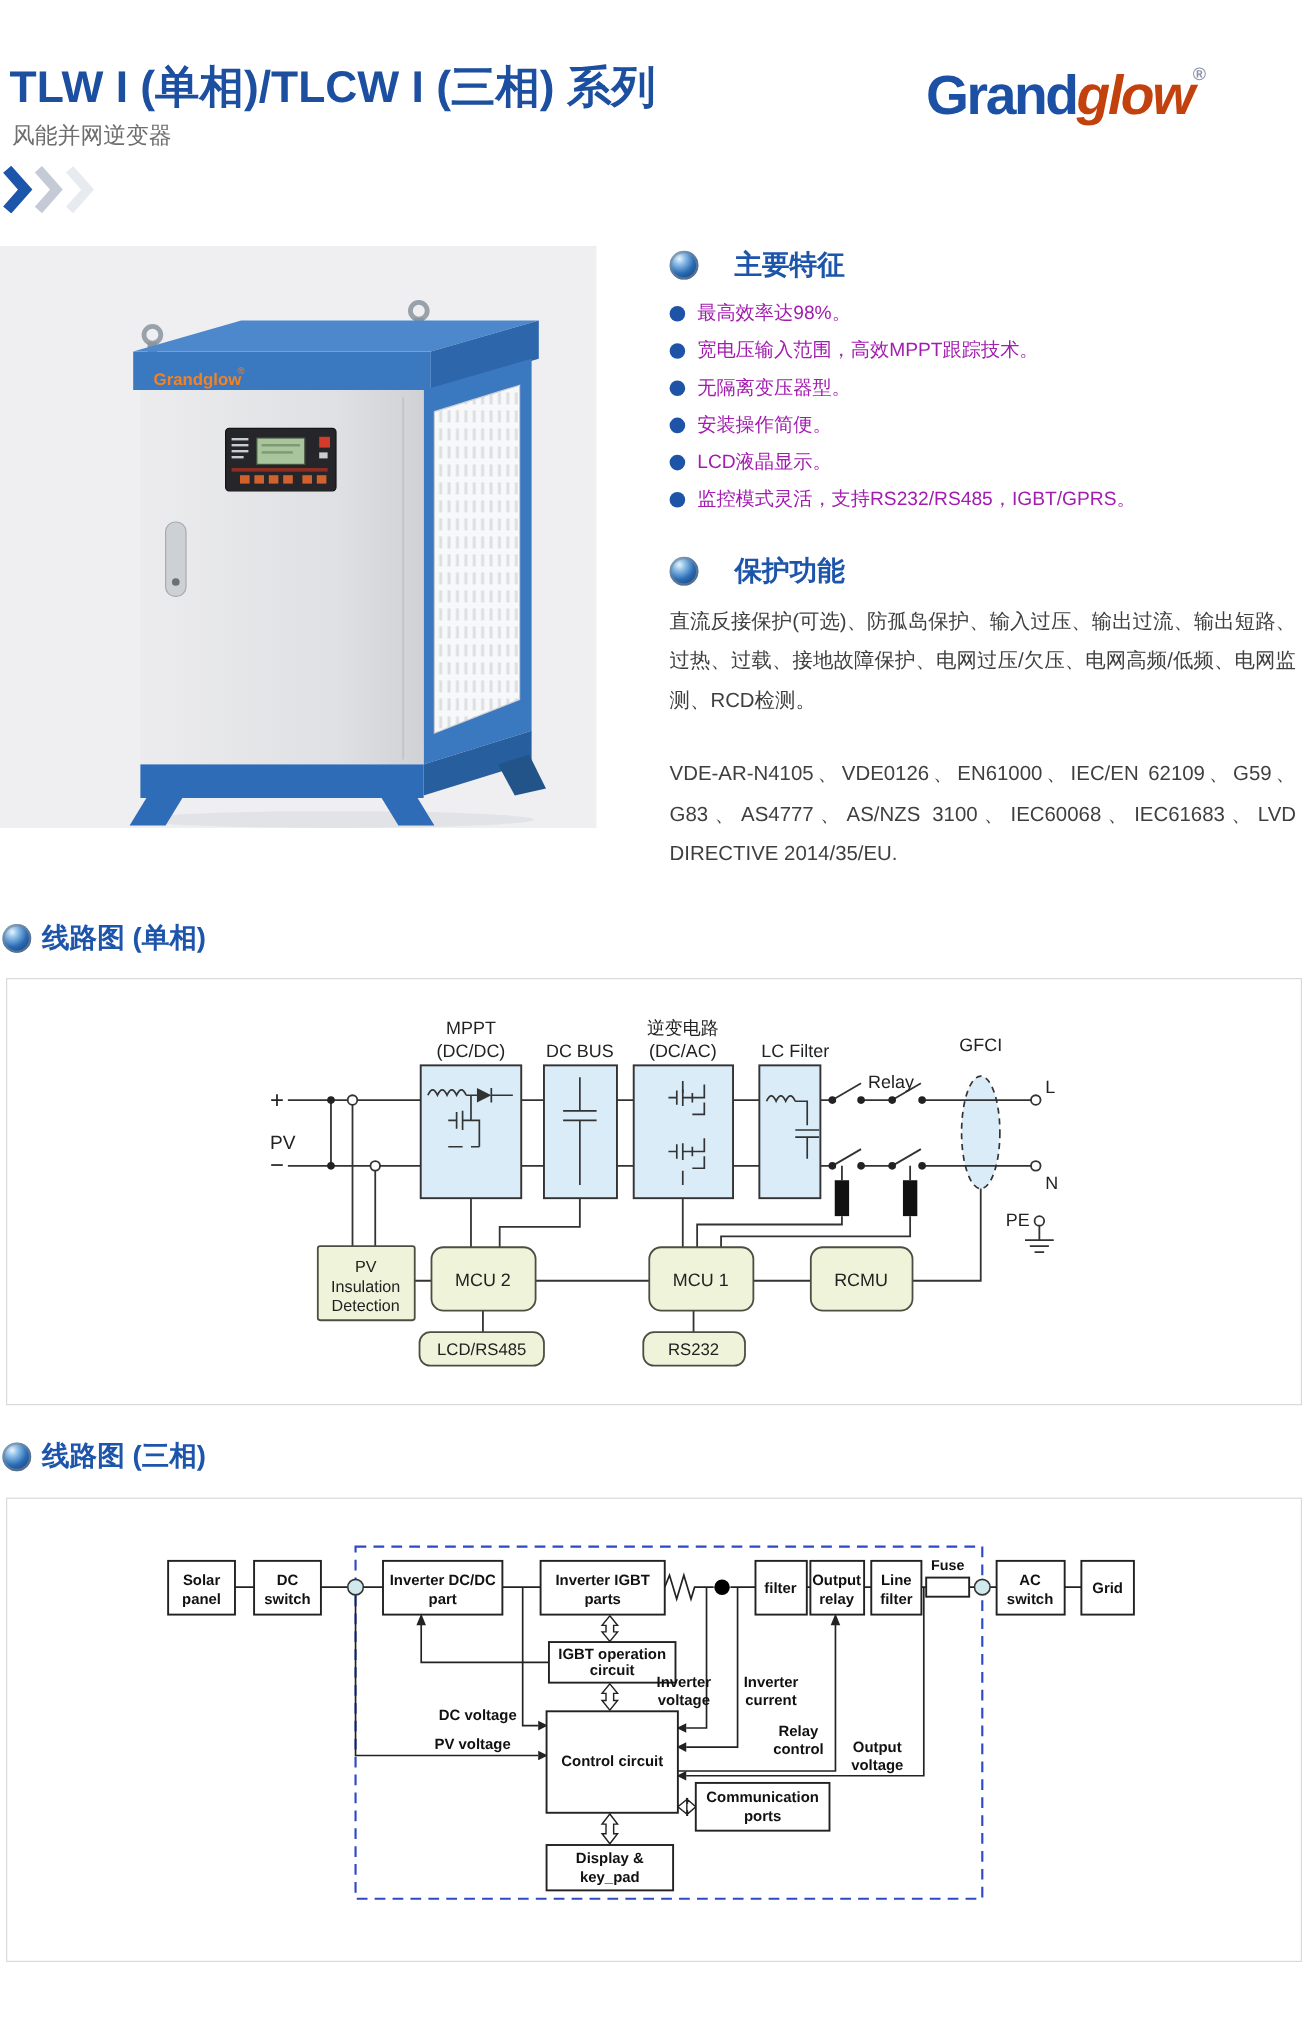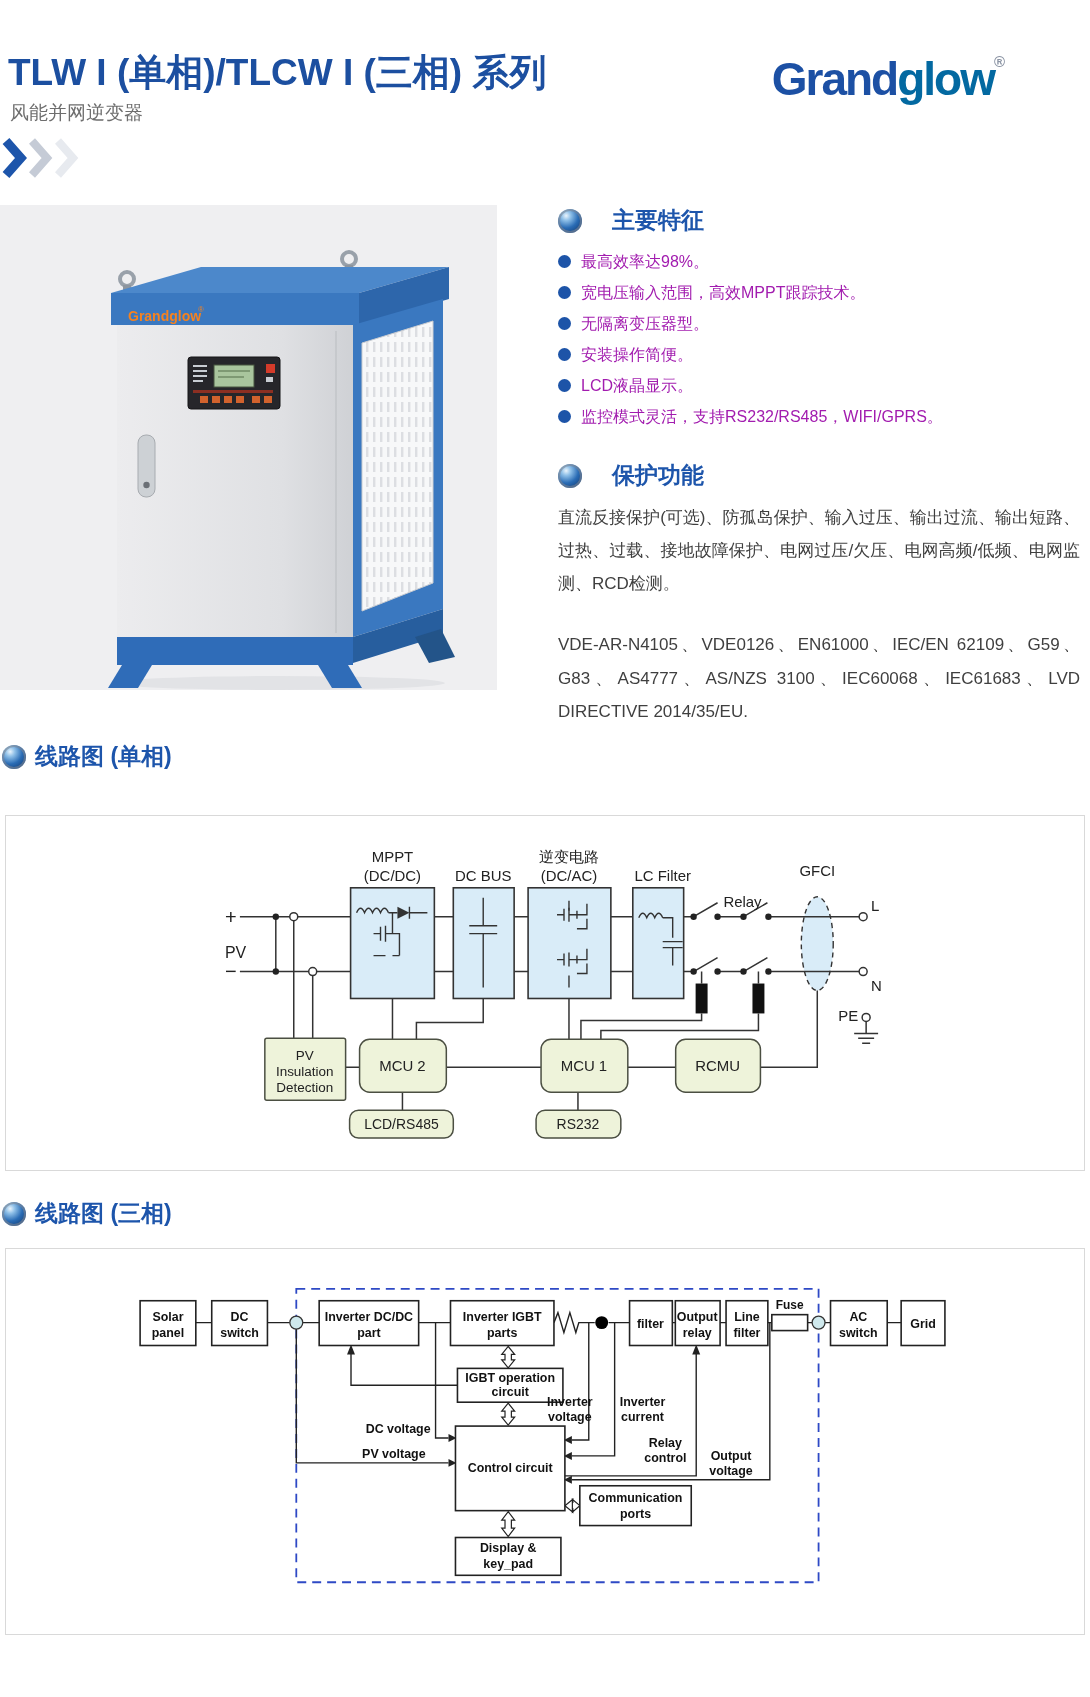--- a/index.html
+++ b/index.html
@@ -5,21 +5,21 @@
   * { margin:0; padding:0; box-sizing:border-box; }
   html,body { background:#fff; }
   body { font-family:"Liberation Sans","DejaVu Sans",sans-serif; }
   .page { position:relative; width:1090px; height:1697px; background:#fff; overflow:hidden; }
 
   
   .title { position:absolute; left:8px; top:48px; font-size:37px; font-weight:bold; color:#1c4fa0; letter-spacing:0px; }
   .subtitle { position:absolute; left:10px; top:100px; font-size:19px; color:#6e6e6e; }
   .logo { position:absolute; right:85px; top:52px; font-size:46px; font-weight:800; letter-spacing:-2px; }
   .logo .g1 { color:#1c50a4;margin-left:41px; }
-  .logo .g2 { color:#0369a1; }
+  .logo .g2 { color:#c2410c;font-style:italic; }
   .logo sup { font-size:15px; color:#8a93a3; letter-spacing:0; vertical-align:28px; }
   .chevrons { position:absolute; left:2px; top:138px; }
 
   
   .product { position:absolute; left:0; top:205px; width:497px; height:485px; background:#efeff1; }
 
   
   .rightcol { position:absolute; left:558px; top:205px; width:522px; }
   .sec-head { display:flex; align-items:center; gap:10px; margin-bottom:10px; }
   .orb { width:24px; height:24px; border-radius:50%; flex:0 0 auto;
@@ -28,21 +28,21 @@
   .sec-head h2 { font-size:23px; color:#1d55ab; font-weight:bold;margin-left:20px; }
   .feat-list { list-style:none; margin:6px 0 0 0; }
   .feat-list li { display:flex; gap:10px; font-size:16px; color:#a21caf; line-height:31px; }
   .bdot { width:13px; height:13px; border-radius:50%; background:#1d54a8; margin-top:9px; flex:0 0 auto; }
   .para { font-size:17px; color:#3f3f3f; line-height:1.95; text-align:justify; margin-top:2px; }
   .gap1 { height:28px; } .gap2 { height:26px; }
 
   
   .diag-head { position:absolute; left:2px; display:flex; align-items:center; gap:9px; }
   .diag-head h2 { font-size:23px; color:#1d55ab; font-weight:bold; }
-  .dh1 { top:741px; } .dh2 { top:1198px; }
+  .dh1 { top:766px; } .dh2 { top:1198px; }
   .diag-box { position:absolute; left:5px; width:1080px; background:#fff; border:1px solid #d9d9d9; }
   .db1 { top:815px; height:356px;padding-left:16px; }
   .db2 { top:1248px; height:387px; }
   svg text { font-family:"Liberation Sans","DejaVu Sans",sans-serif; }
   svg .serif { font-family:"Liberation Serif","DejaVu Serif",serif; }
 </style>
 </head>
 <body>
 
 <div class="page">
@@ -157,21 +157,21 @@
       <li>
           <span class="bdot"></span>
           <span>安装操作简便。</span>
         </li>
       <li>
           <span class="bdot"></span>
           <span>LCD液晶显示。</span>
         </li>
       <li>
           <span class="bdot"></span>
-          <span>监控模式灵活，支持RS232/RS485，WIFI/GPRS。</span>
+          <span>监控模式灵活，支持RS232/RS485，IGBT/GPRS。</span>
         </li>
     </ul>
 
     <div class="gap1"></div>
     <div class="sec-head">
       <span class="orb"></span>
       <h2>保护功能</h2>
     </div>
     <p class="para">直流反接保护(可选)、防孤岛保护、输入过压、输出过流、输出短路、过热、过载、接地故障保护、电网过压/欠压、电网高频/低频、电网监测、RCD检测。</p>
 

